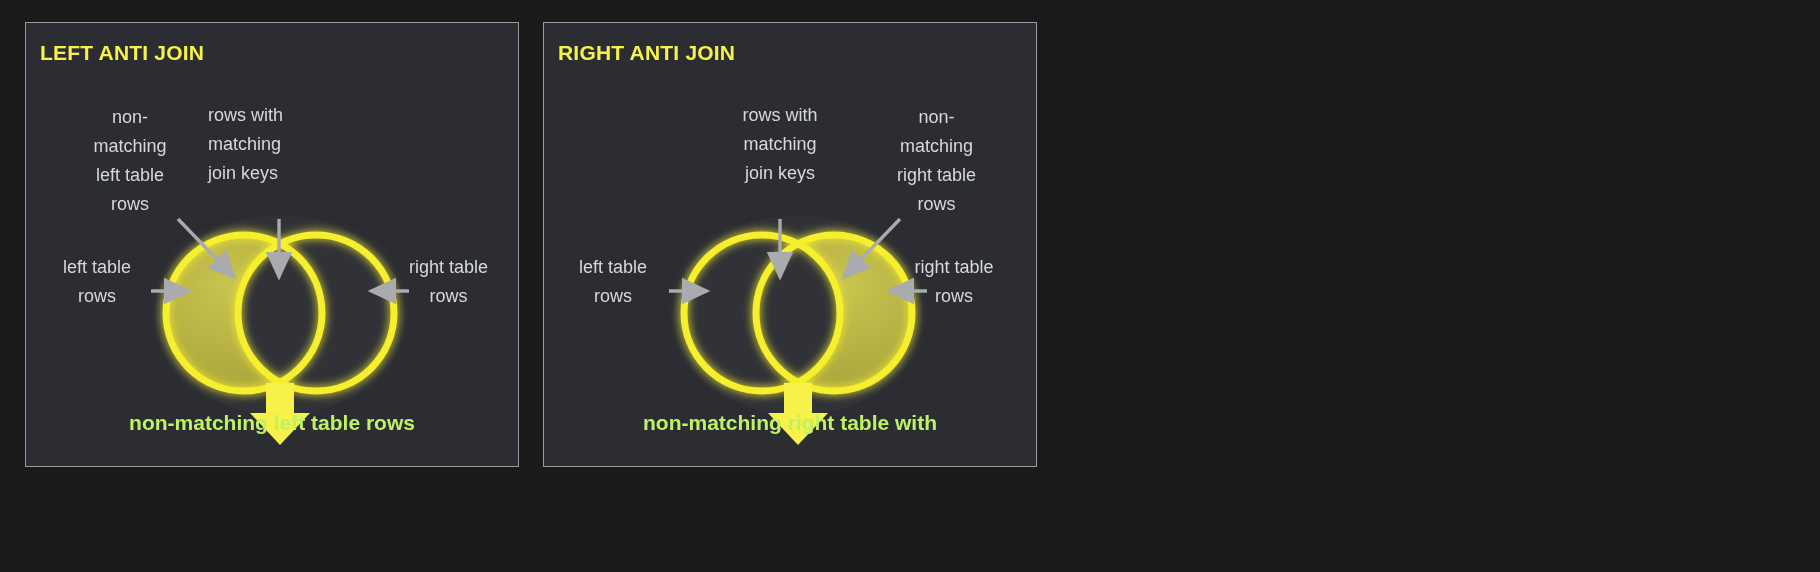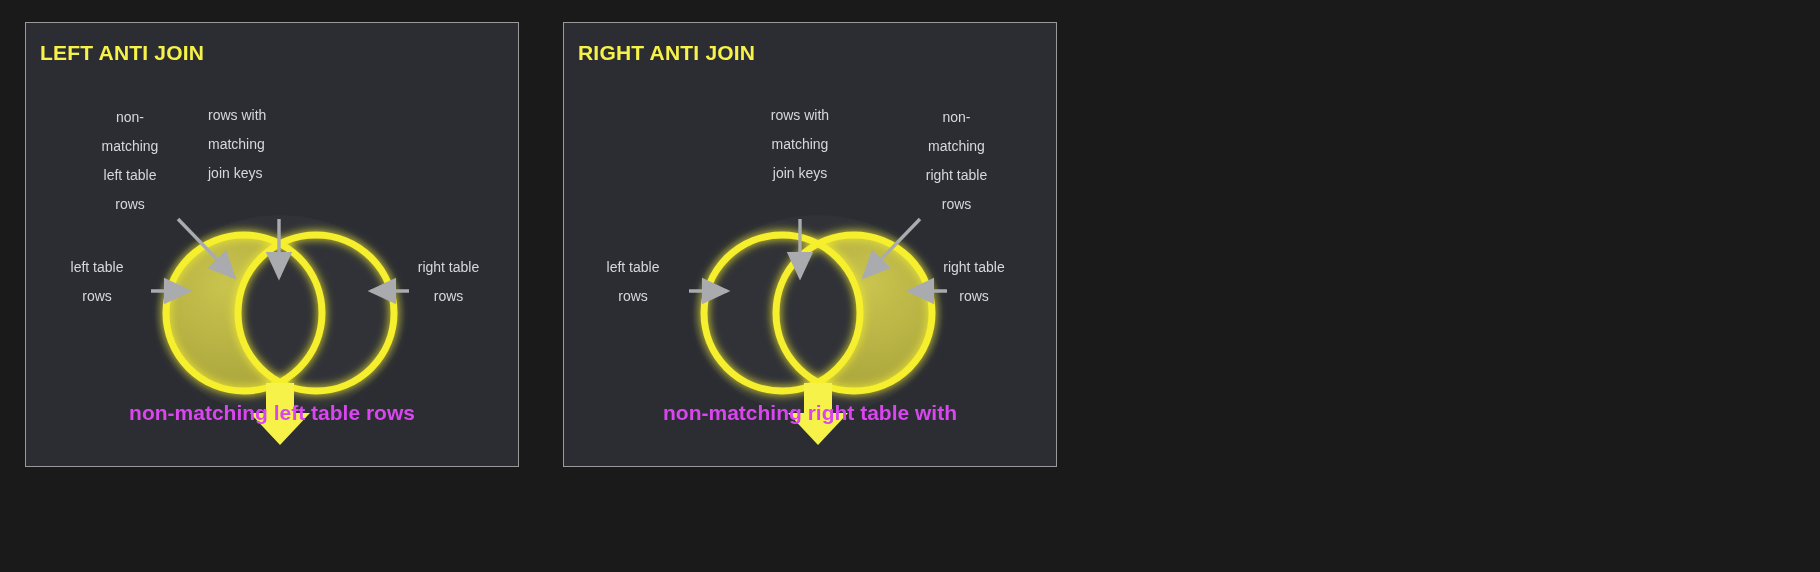--- a/index.html
+++ b/index.html
@@ -16,51 +16,51 @@
     position:absolute;
     top:22px;
     width:494px;
     height:445px;
     background:#2b2d33;
     border:1px solid #9a9a9a;
     box-sizing:border-box;
     overflow:hidden;
   }
   #panel-left{left:25px;}
-  #panel-right{left:543px;margin-left:20px;}
+  #panel-right{left:543px;}
 
   .panel-title{
     position:absolute;
     left:14px;
     top:18px;
     font-size:21px;
     font-weight:bold;
     color:#f7f24a;
     letter-spacing:0.2px;
     white-space:nowrap;
   }
 
   .venn-svg{position:absolute;left:0;top:0;width:494px;height:445px;}
 
   .anno{
     position:absolute;
     color:#d6d8dc;
-    font-size:14px;
+    font-size:18px;
     line-height:29px;
     text-align:center;
     white-space:pre-line;
   }
 
   .caption{
     position:absolute;
     left:0;
     right:0;
-    top:378px;
+    top:388px;
     text-align:center;
-    color:#d946ef;
+    color:#bef264;
     font-size:21px;
     font-weight:bold;
     white-space:nowrap;
   }
 
   
   #l-nonmatch{left:34px;top:80px;width:140px;}
   #l-rowskeys{left:182px;top:78px;width:140px;text-align:left;}
   #l-lefttable{left:6px;top:230px;width:130px;}
   #l-righttable{left:355px;top:230px;width:135px;}

